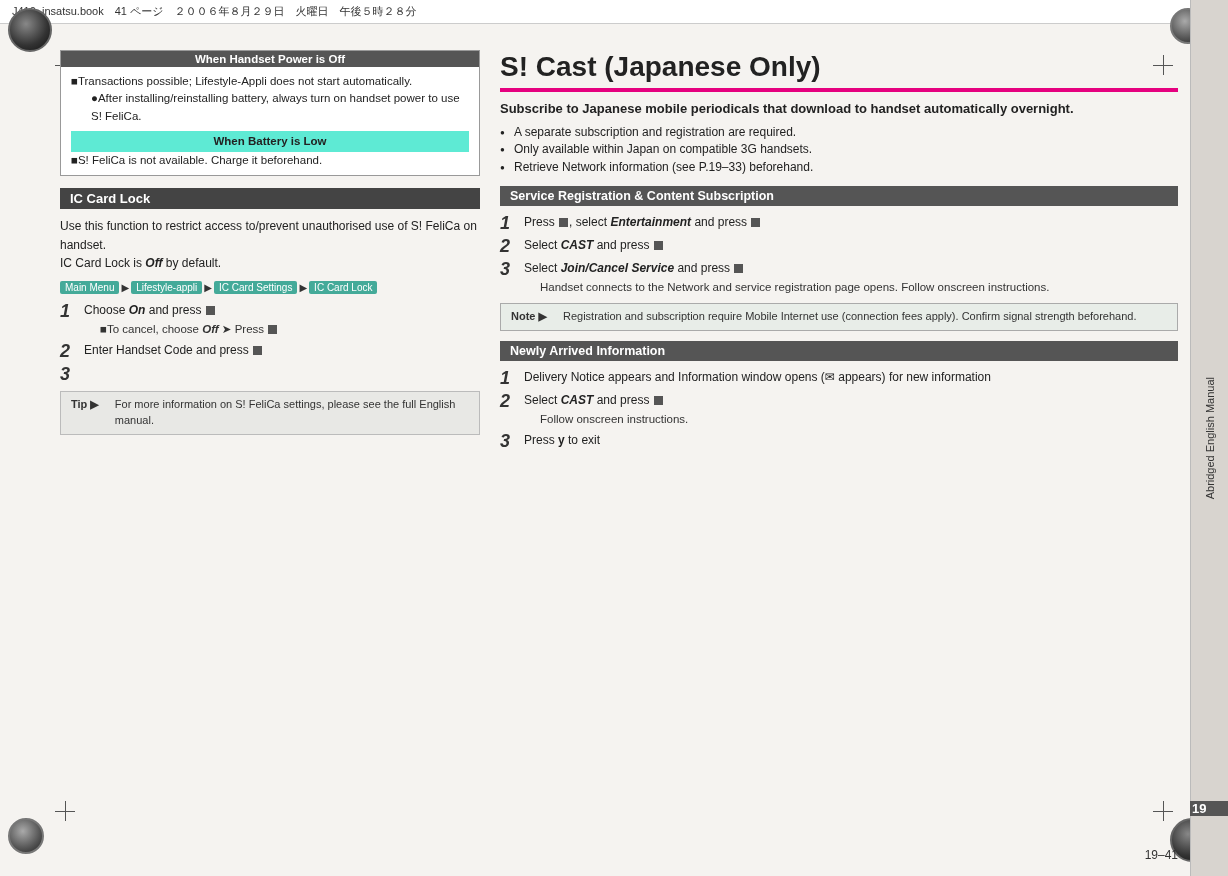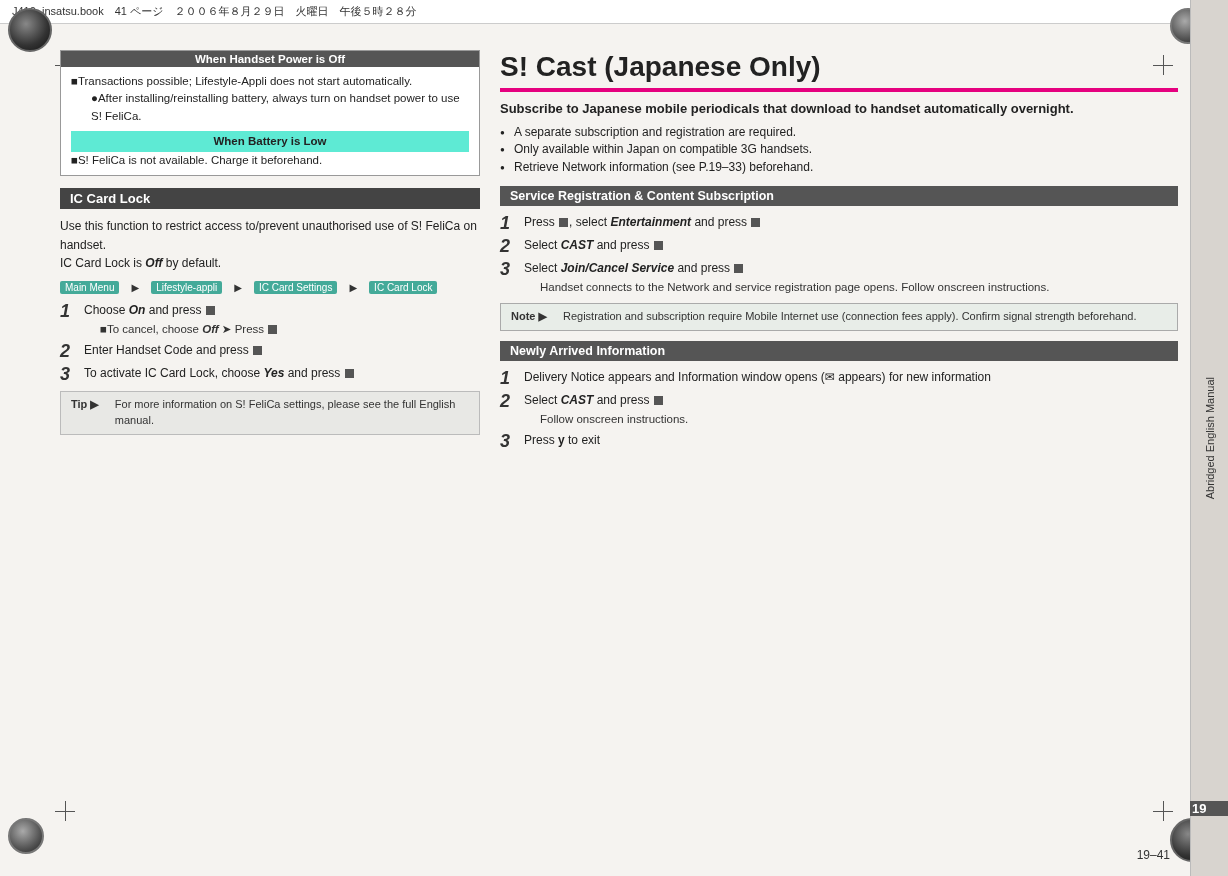--- a/index.html
+++ b/index.html
@@ -158,21 +158,21 @@
     }
     .section-body {
       font-size: 12px;
       line-height: 1.55;
       color: #222;
       margin-bottom: 8px;
     }
     .breadcrumb-row {
       display: flex;
       align-items: center;
-      gap: 12px;
+      gap: 2px;
       margin-bottom: 8px;
       flex-wrap: wrap;
     }
     .breadcrumb-item {
       background: #4a9;
       color: #fff;
       font-size: 10px;
       padding: 1px 5px;
       border-radius: 2px;
     }
@@ -301,21 +301,21 @@
       color: #fff;
       font-size: 12.5px;
       font-weight: bold;
       padding: 3px 10px;
       margin-bottom: 8px;
     }
 
     .page-num-bottom {
       position: absolute;
       bottom: 14px;
-      right: 58px;
+      right: 50px;
       font-size: 12px;
       color: #333;
     }
 
     
     .crosshair {
       position: absolute;
       width: 20px;
       height: 20px;
     }
@@ -428,23 +428,20 @@
             </div>
           </li>
           <li class="step-item">
             <span class="step-number">2</span>
             <div class="step-content">
               <span>Enter Handset Code and press <span class="small-square"></span></span>
             </div>
           </li>
           <li class="step-item">
             <span class="step-number">3</span>
-            <div class="step-content">
-              <span>To activate IC Card Lock, choose <em class="italic-bold">Yes</em> and press <span class="small-square"></span></span>
-            </div>
           </li>
         </ol>
 
         <div class="tip-box">
           <span class="tip-label">Tip ▶</span>
           <span>For more information on S! FeliCa settings, please see the full English manual.</span>
         </div>
       </div>
     </div>
 

